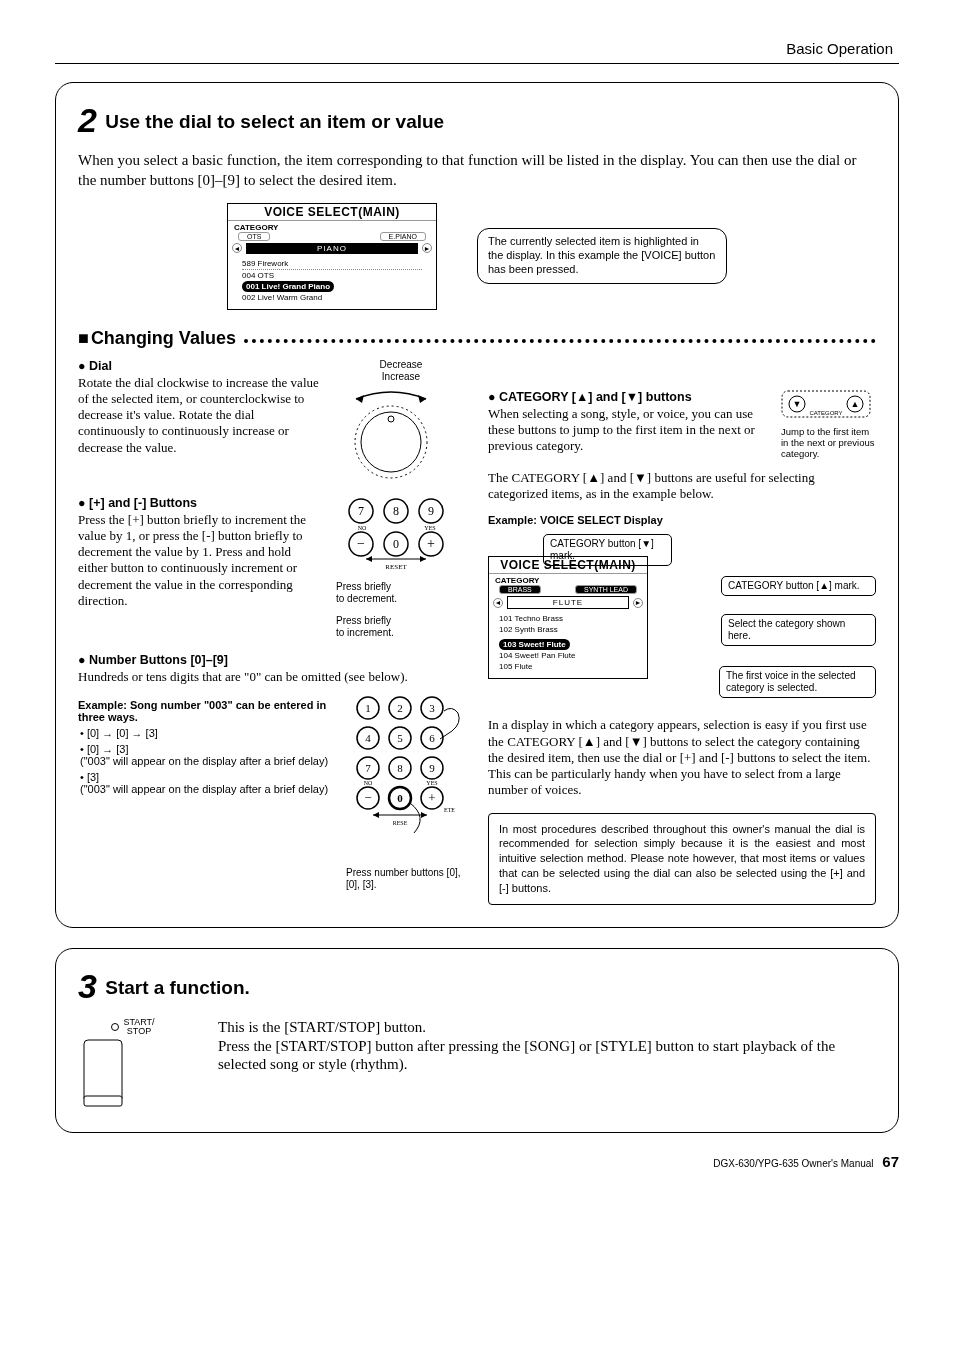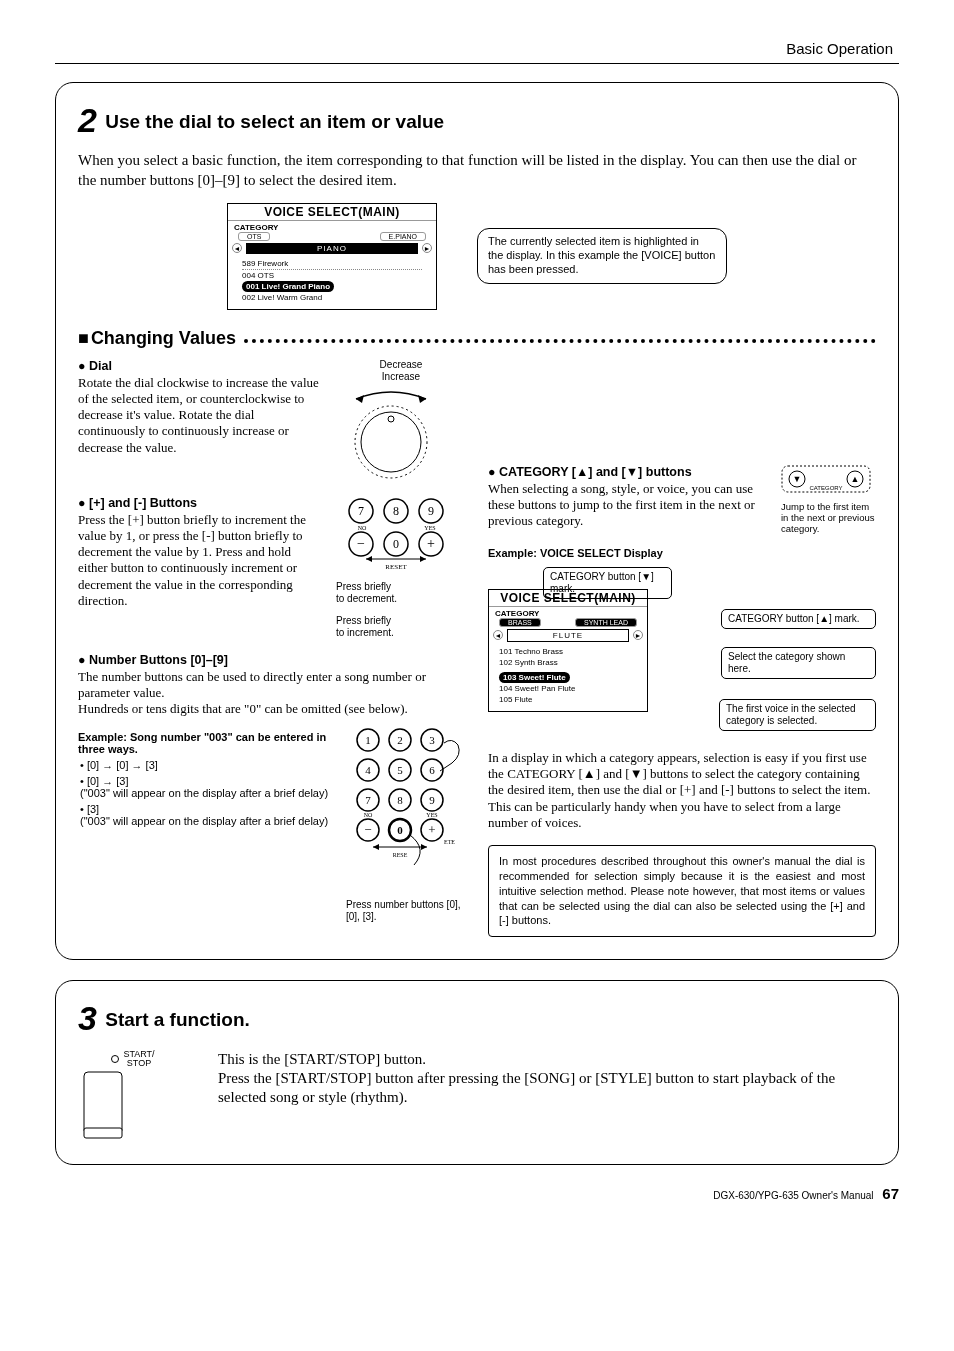--- a/index.html
+++ b/index.html
@@ -326,21 +326,20 @@
           </svg>
           <div class="small-sans" style="display:flex;gap:10px;justify-content:space-between;">
             <span style="text-align:left;width:50%;">Press briefly to decrement.</span>
             <span style="text-align:left;width:50%;">Press briefly to increment.</span>
           </div>
         </div>
       </div>
 
       <div>
         <div class="bullet-head">Number Buttons [0]–[9]</div>
-        <div class="bodytxt">The number buttons can be used to directly enter a song number or parameter value.</div>
         <div class="bodytxt">Hundreds or tens digits that are "0" can be omitted (see below).</div>
 
         <div class="sub-row" style="margin-top:8px;">
           <div class="sub-text" style="flex:1;">
             <div class="example-head">Example: Song number "003" can be entered in three ways.</div>
             <ul class="entry-list">
               <li>[0] → [0] → [3]</li>
               <li style="white-space:pre-line;">[0] → [3]
 ("003" will appear on the display after a brief delay)</li>
               <li style="white-space:pre-line;">[3]
@@ -405,20 +404,21 @@
             <circle cx="16" cy="14" r="8" fill="none" stroke="#000"></circle>
             <text x="16" y="17" text-anchor="middle" font-size="9">▼</text>
             <circle cx="74" cy="14" r="8" fill="none" stroke="#000"></circle>
             <text x="74" y="17" text-anchor="middle" font-size="9">▲</text>
             <text x="45" y="25" text-anchor="middle" font-size="6">CATEGORY</text>
           </svg>
           <div>Jump to the first item in the next or previous category.</div>
         </div>
       </div>
 
+      <div class="bodytxt" style="margin-top:10px;">The CATEGORY [▲] and [▼] buttons are useful for selecting categorized items, as in the example below.</div>
 
       <div class="example-head" style="margin-top:12px;">Example: VOICE SELECT Display</div>
 
       <div class="voice-example">
         <div class="v-label" style="left:55px; top:0; width:129px;">CATEGORY button [▼] mark.</div>
         <div class="voice-lcd">
           <div class="lcd-title">VOICE SELECT(MAIN)</div>
           <div class="lcd-cat">CATEGORY</div>
           <div class="lcd-tabs">
             <span class="lcd-tab" style="background:#000;color:#fff;">BRASS</span>

